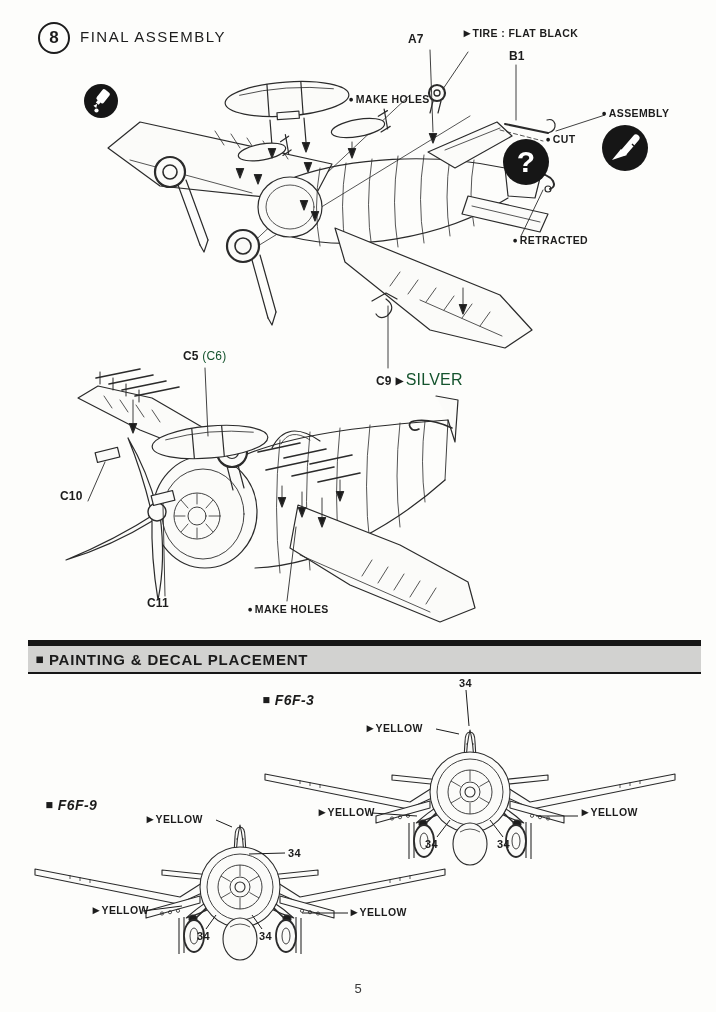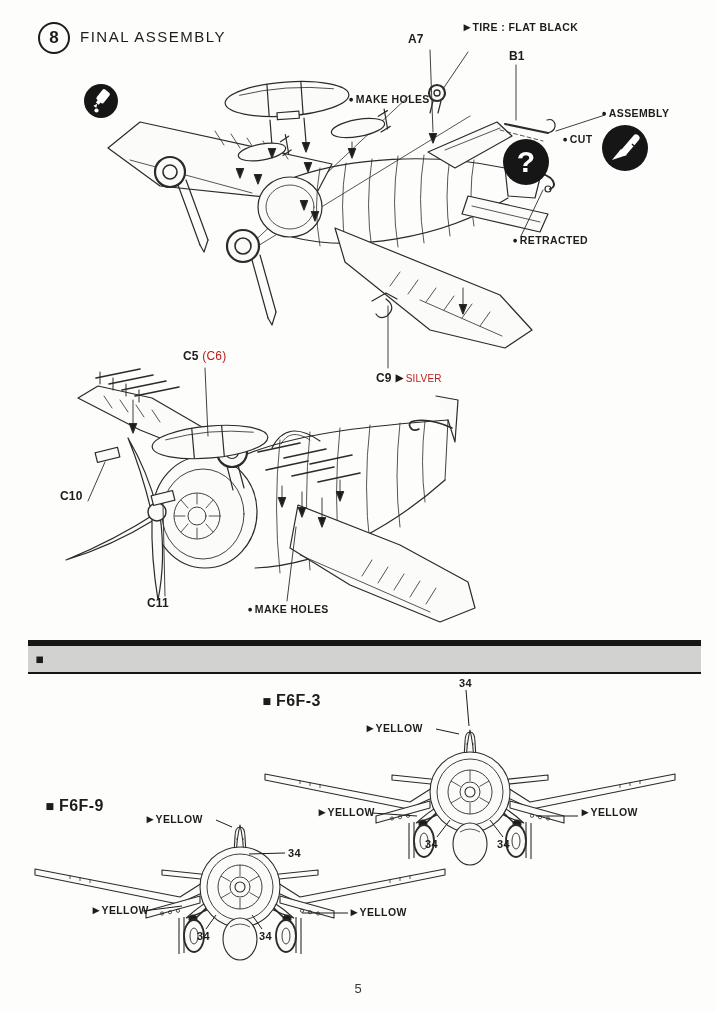--- a/index.html
+++ b/index.html
@@ -2,34 +2,34 @@
 <html><head>
 <meta charset="utf-8">
 <style>
   html,body{margin:0;padding:0;background:#e8e8e8;}
   .page{position:relative;width:716px;height:1012px;background:#fdfdfb;margin:0 auto;
         font-family:"Liberation Sans",sans-serif;color:#1c1c1c;overflow:hidden;}
   svg{position:absolute;left:0;top:0;}
   .lbl{position:absolute;white-space:nowrap;font-weight:bold;font-size:10.5px;
        letter-spacing:0.4px;color:#1c1c1c;}
   .part{font-size:12px;letter-spacing:0.2px;}
-  .alt{font-weight:normal;color:#b91c1c;}
+  .alt{font-weight:normal;color:#14532d;}
   .mk{display:inline-block;transform:scale(0.82);transform-origin:center;margin-right:1px;}
   .mk-sq{transform:scale(0.9);margin-right:4px;}
   .step-badge{position:absolute;left:38px;top:22px;width:28px;height:28px;border:2.2px solid #1c1c1c;
       border-radius:50%;text-align:center;line-height:28px;font-weight:bold;font-size:17px;}
   .step-title{position:absolute;left:80px;top:28px;font-weight:normal;font-size:15px;letter-spacing:1.5px;}
   .circ-icon{position:absolute;border-radius:50%;background:#161616;display:flex;
       align-items:center;justify-content:center;}
   .q-glyph{color:#fff;font-weight:bold;font-size:30px;font-family:"Liberation Sans",sans-serif;}
   .bar{position:absolute;left:28px;top:640px;width:673px;}
   .bar-black{height:6px;background:#161616;}
   .bar-gray{height:26px;background:#d2d2d0;border-bottom:2px solid #161616;display:flex;
       align-items:center;padding-left:7px;font-weight:bold;font-size:15px;letter-spacing:0.8px;}
-  .variant{font-size:16px;}
+  .variant{font-size:14px;font-style:italic;}
   .pageno{position:absolute;left:0;right:0;top:981px;text-align:center;font-size:13px;
       color:#3a3a3a;font-weight:normal;letter-spacing:0;}
 </style>
 </head>
 <body>
 
 <div class="page">
 
   <svg width="716" height="636" viewBox="0 0 716 636">
     <defs>
@@ -370,31 +370,31 @@
       <circle cx="12.5" cy="26.5" r="2.1" fill="#fff"></circle>
     </svg>
   </div>
 
   <div class="lbl" style="left:348px;top:93px">
     <span class="mk">●</span><span>MAKE HOLES</span>
   </div>
 
   <div class="lbl part" style="left:408px;top:32px">A7</div>
 
-  <div class="lbl" style="left:463px;top:21px">
+  <div class="lbl" style="left:463px;top:27px">
     <span class="mk">▶</span><span>TIRE : FLAT BLACK</span>
   </div>
 
   <div class="lbl part" style="left:509px;top:49px">B1</div>
 
   <div class="lbl" style="left:601px;top:107px">
     <span class="mk">●</span><span>ASSEMBLY</span>
   </div>
 
-  <div class="lbl" style="left:562px;top:133px">
+  <div class="lbl" style="left:545px;top:133px">
     <span class="mk">●</span><span>CUT</span>
   </div>
 
   <div class="circ-icon" style="left:503px;top:139px;width:46px;height:46px">
     <span class="q-glyph">?</span>
   </div>
 
   <div class="circ-icon" style="left:602px;top:125px;width:46px;height:46px">
     <svg width="46" height="46" viewBox="0 0 46 46">
       <path d="M10 35 L19 24 L25 30 Z" fill="#fff"></path>
@@ -402,38 +402,39 @@
       <line x1="30" y1="19" x2="32" y2="21" stroke="#161616" stroke-width="1.4"></line>
     </svg>
   </div>
 
   <div class="lbl" style="left:512px;top:234px">
     <span class="mk">●</span><span>RETRACTED</span>
   </div>
 
   <div class="lbl part" style="left:376px;top:371px">
     <span>C9</span>
-    <span class="mk">▶</span><span class="alt" style="font-size:10px">SILVER</span>
+    <span class="mk">▶</span><span class="alt" style="font-size:16px">SILVER</span>
   </div>
 
   <div class="lbl part" style="left:183px;top:349px">
     <span>C5</span> <span class="alt">(C6)</span>
   </div>
 
   <div class="lbl part" style="left:60px;top:489px">C10</div>
   <div class="lbl part" style="left:147px;top:596px">C11</div>
 
   <div class="lbl" style="left:247px;top:603px">
     <span class="mk">●</span><span>MAKE HOLES</span>
   </div>
 
   <div class="bar">
     <div class="bar-black"></div>
     <div class="bar-gray">
       <span class="mk mk-sq">■</span>
+      <span>PAINTING &amp; DECAL PLACEMENT</span>
     </div>
   </div>
 
   <div class="lbl variant" style="left:262px;top:692px">
     <span class="mk mk-sq">■</span><span>F6F-3</span>
   </div>
 
   <div class="lbl" style="left:459px;top:677px;font-size:11px">34</div>
 
   <div class="lbl" style="left:366px;top:722px">

